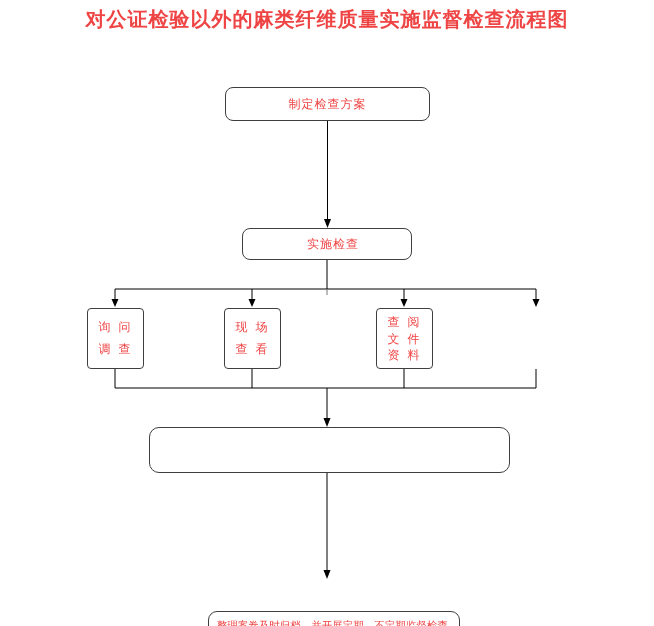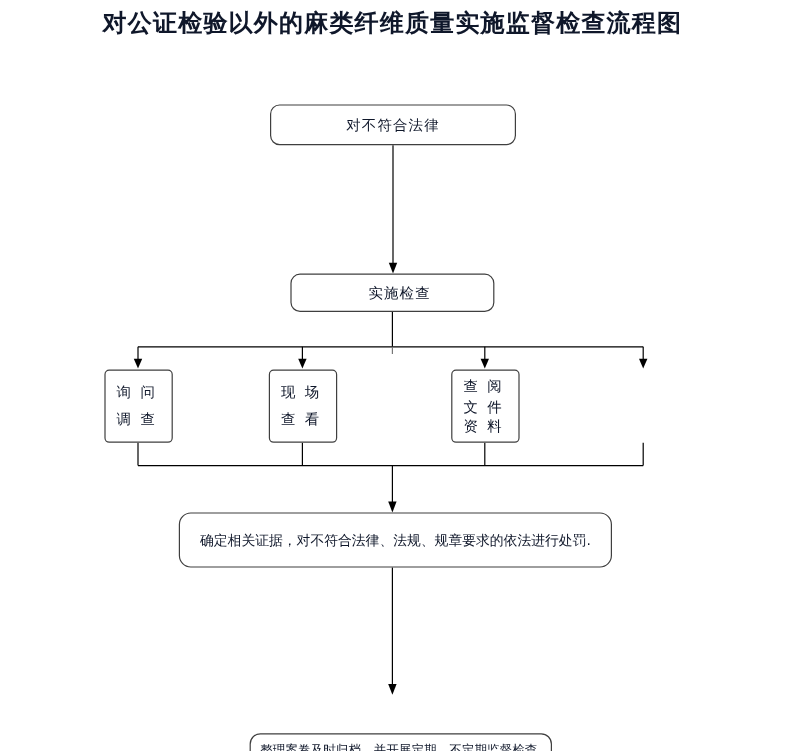--- a/index.html
+++ b/index.html
@@ -1,34 +1,34 @@
 <!DOCTYPE html>
 <html><head>
 <meta charset="utf-8">
 <style>
   html,body{margin:0;padding:0;background:#ffffff;}
   .canvas{
     position:relative;width:608px;height:626px;background:#ffffff;
-    font-family:"DejaVu Sans",sans-serif;color:#0f172a;overflow:hidden;text-decoration:underline;
+    font-family:"DejaVu Sans",sans-serif;color:#ef4444;overflow:hidden;text-decoration:underline;
   }
   .title{
     position:absolute;top:6px;left:0;width:654px;text-align:center;
     font-size:20px;font-weight:bold;letter-spacing:1px;
   }
   svg.wires{position:absolute;left:0;top:0;pointer-events:none;}
   .node{
     position:absolute;box-sizing:border-box;border:1px solid #3f3f3f;
     border-radius:8px;background:#ffffff;display:flex;flex-direction:column;
     align-items:center;justify-content:center;text-align:center;
     font-size:12px;line-height:15px;
   }
   .n-plan{left:225px;top:87px;width:205px;height:34px;letter-spacing:1px;}
   .n-impl{left:242px;top:228px;width:170px;height:32px;letter-spacing:1px;padding-left:12px;}
   .n-small{top:308px;width:57px;height:61px;border-radius:4px;
-    justify-content:space-evenly;padding:3px 12px;letter-spacing:2px;align-items:flex-end;}
+    justify-content:space-evenly;padding:3px 0;letter-spacing:2px;}
   .n-inquiry{left:87px;}
   .n-site{left:224px;}
   .n-review{left:376px;line-height:14px;}
   .n-test{left:508px;}
   .n-wide{left:149px;top:427px;width:361px;height:46px;border-radius:10px;
     font-size:11.5px;line-height:17px;}
   .n-bottom{left:208px;top:579px;width:252px;height:28px;border-radius:9px;
     font-size:10.5px;margin-top:32px;}
   .line-txt{white-space:pre;}
 </style>
@@ -64,21 +64,21 @@
     <line x1="115" y1="388" x2="536" y2="388" stroke="#000" stroke-width="1"></line>
 
     <line x1="327" y1="388" x2="327" y2="419" stroke="#000" stroke-width="1"></line>
     <polygon points="323.5,418 330.5,418 327,427" fill="#000"></polygon>
 
     <line x1="327" y1="473" x2="327" y2="571" stroke="#000" stroke-width="1"></line>
     <polygon points="323.5,570 330.5,570 327,579" fill="#000"></polygon>
   </svg>
 
   <div class="node n-plan">
-    <div class="line-txt">对不符合法律</div>
+    <div class="line-txt">制定检查方案</div>
   </div>
 
   <div class="node n-impl">
     <div class="line-txt">实施检查</div>
   </div>
 
   <div class="node n-small n-inquiry">
     <div class="line-txt">询 问</div>
     <div class="line-txt">调 查</div>
   </div>
@@ -89,20 +89,19 @@
     <div class="line-txt">资 料</div>
   </div>
 
   <div class="node n-small n-site">
     <div class="line-txt">现 场</div>
     <div class="line-txt">查 看</div>
   </div>
 
 
   <div class="node n-wide">
-    <div class="line-txt">确定相关证据，对不符合法律、法规、规章要求的依法进行处罚.</div>
   </div>
 
   <div class="node n-bottom">
     <div class="line-txt">整理案卷及时归档，并开展定期、不定期监督检查.</div>
   </div>
 
 </div>
 
 </body></html>

